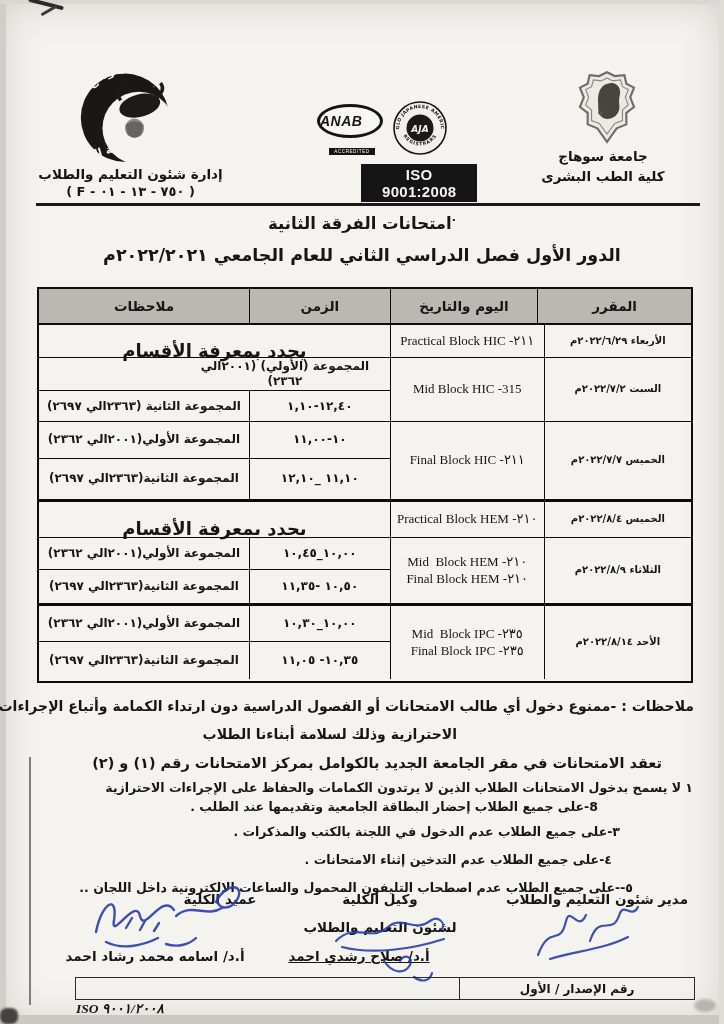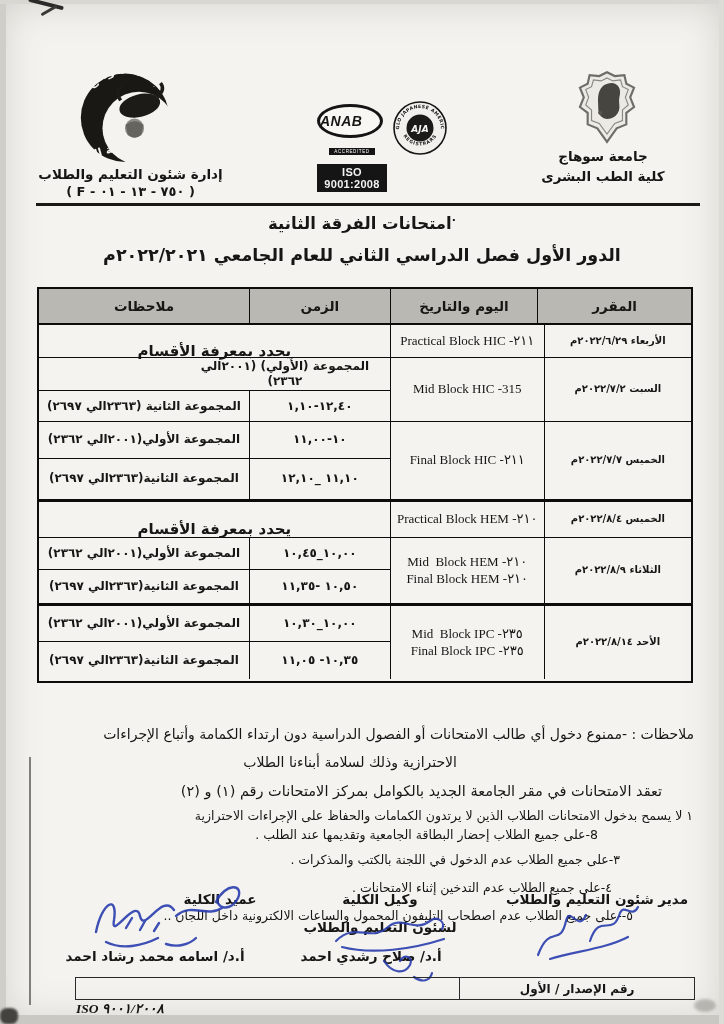--- a/index.html
+++ b/index.html
@@ -32,22 +32,22 @@
   .dept-code{left:28px;top:184px;width:205px;text-align:center;font-size:13px;}
   .anab-wrap{left:317px;top:104px;width:70px;text-align:center;}
   .anab-oval{width:66px;height:34px;border:3.5px solid #141414;border-radius:50%;
              display:flex;align-items:center;justify-content:flex-start;
              font-style:italic;font-weight:900;font-size:14px;letter-spacing:.5px;
              font-family:"Liberation Sans","DejaVu Sans",sans-serif;background:#f8f7f3;}
   .anab-accred{display:inline-block;margin-top:-7px;background:#141414;color:#fff;
                font-size:4.5px;letter-spacing:.6px;padding:1px 5px;position:relative;z-index:2;
                font-family:"Liberation Sans",sans-serif;}
   .iso-box{margin-top:7px;display:inline-block;background:#151515;color:#f2f2f2;
-           font-weight:bold;font-size:11px;padding:2px 5px;letter-spacing:.3px;
-           font-family:"Liberation Sans",sans-serif;}
+           font-weight:bold;font-size:15px;padding:2px 21px;letter-spacing:.3px;
+           font-family:"Liberation Sans",sans-serif;margin-left:44px;}
   .aja{left:392px;top:100px;width:56px;height:56px;}
   .shield{left:578px;top:70px;width:58px;height:74px;}
   .right-org{left:528px;top:147px;width:150px;text-align:center;font-size:13.5px;line-height:1.45;}
   .lh-divider{left:36px;top:203px;width:664px;height:3px;background:#1a1916;}
 
   
   .title1{left:0;top:214px;width:724px;text-align:center;font-size:16.5px;}
   .title1 .dot{font-size:11px;vertical-align:top;}
   .title2{left:0;top:245px;width:724px;text-align:center;font-size:17.5px;}
 
@@ -60,49 +60,49 @@
   .cell{display:flex;align-items:center;justify-content:center;text-align:center;
         font-weight:bold;line-height:1.25;padding:1px 2px;}
   .hrow{height:36px;background:var(--hdr);border-bottom:2.5px solid #0d0c0a;}
   .hrow .cell{font-size:13.5px;}
   .c-date{width:22.6%;border-left:1.6px solid #0d0c0a;font-size:10px;}
   .c-course{width:23.6%;border-left:1.6px solid #0d0c0a;
             font-family:"Liberation Serif","DejaVu Sans",serif;font-weight:normal;
             font-size:13px;white-space:pre-wrap;direction:ltr;unicode-bidi:embed;}
   .c-timeh{width:21.6%;border-left:1.6px solid #0d0c0a;}
   .c-noteh{width:32.2%;}
-  .c-merged{width:53.8%;font-size:15px;margin-top:20px;}
+  .c-merged{width:53.8%;font-size:18px;margin-top:20px;}
   .subcol{width:53.8%;display:flex;flex-direction:column;}
   .subrow{display:flex;flex-direction:row;flex:1 1 0;}
   .subrow.first{border-bottom:1.5px solid #0d0c0a;}
   .c-time{width:40.2%;border-left:1.6px solid #0d0c0a;font-size:12px;}
   .c-note{width:59.8%;font-size:12px;}
   .h33{height:33px;} .h63{height:64px;} .h79{height:80px;}
   .h36{height:36px;} .h67{height:68px;} .h72{height:73px;}
   .g30{flex-grow:30;} .g33{flex-grow:33;} .g37{flex-grow:37;} .g42{flex-grow:42;}
   .g32{flex-grow:32;} .g35{flex-grow:35;}
 
   
-  .note-line{position:absolute;direction:rtl;text-align:right;font-weight:normal;white-space:nowrap;margin-top:28px;}
+  .note-line{position:absolute;direction:rtl;text-align:right;font-weight:bold;white-space:nowrap;}
   .n1{top:698px;right:30px;font-size:14px;}
   .n2{top:726px;right:267px;font-size:14px;}
   .n3{top:755px;right:62px;font-size:14.5px;}
   .itm{font-size:12.5px;}
   .i1{top:780px;right:31px;}
   .i2{top:799px;right:126px;}
   .i3{top:824px;right:104px;}
   .i4{top:852px;right:112px;}
   .i5{top:880px;right:91px;}
 
   
   .sig-label{position:absolute;direction:rtl;font-weight:bold;font-size:13.5px;text-align:center;white-space:nowrap;}
   .s-modir{top:891px;right:36px;}
   .s-wakil1{top:891px;left:300px;width:160px;}
   .s-wakil2{top:919px;left:290px;width:180px;}
-  .s-wakil-name{top:948px;left:276px;width:190px;}
+  .s-wakil-name{top:948px;left:264px;width:190px;text-decoration:underline;}
   .s-amid{top:891px;left:150px;width:140px;}
   .s-amid-name{top:948px;left:55px;width:200px;}
   .sig-svg{position:absolute;pointer-events:none;}
   .sig1{left:520px;top:893px;}
   .sig2{left:318px;top:903px;}
   .sig3{left:66px;top:872px;}
 
   
   .ftable{left:75px;top:977px;width:620px;height:23px;border:1.5px solid #2a2a28;
           display:flex;direction:rtl;}

